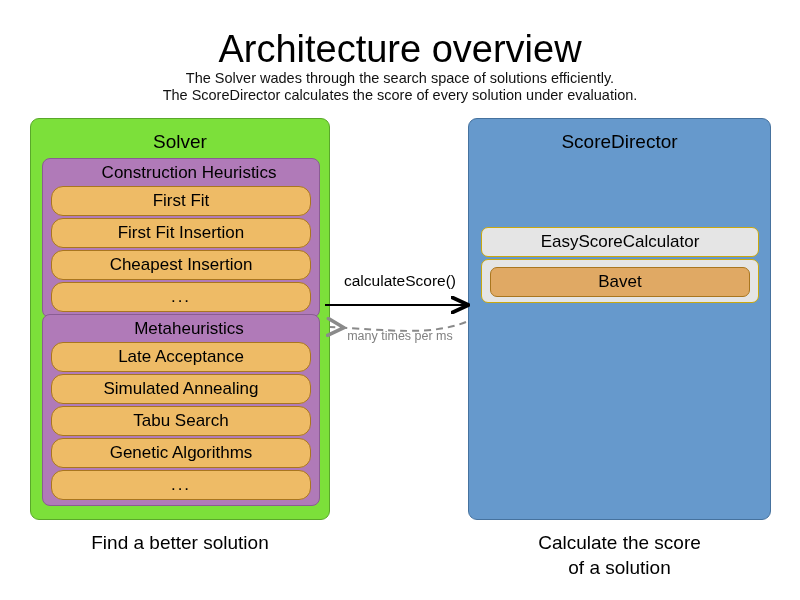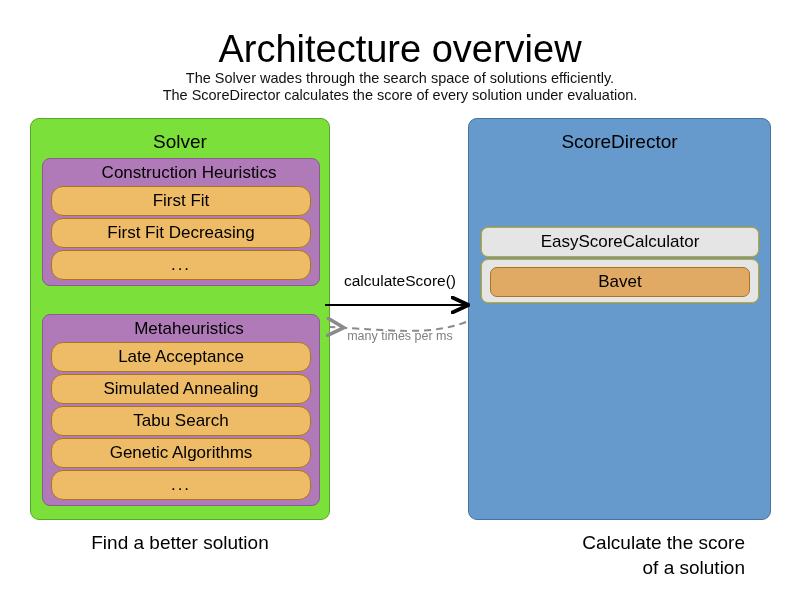--- a/index.html
+++ b/index.html
@@ -188,43 +188,43 @@
     font-size: 19px;
     line-height: 25px;
     color: #000;
   }
   #caption-solver {
     left: 30px;
     top: 530px;
     width: 300px;
   }
   #caption-scoredirector {
-    left: 442px;
+    left: 468px;
     top: 530px;
     width: 303px;
-    text-align: right;
   }
 </style>
 </head>
 <body>
 
 <div id="canvas">
 
   <div class="title">Architecture overview</div>
   <div class="subtitle l1">The Solver wades through the search space of solutions efficiently.</div>
   <div class="subtitle l2">The ScoreDirector calculates the score of every solution under evaluation.</div>
 
   <div class="panel" id="solver-panel">
     <div class="panel-title">Solver</div>
 
     <div class="group" id="group-construction">
       <div class="group-title">Construction Heuristics</div>
       <div class="items">
         <div class="item">First Fit</div>
-        <div class="item">First Fit Decreasing</div>
+        <div class="item">First Fit Insertion</div>
+        <div class="item">Cheapest Insertion</div>
         <div class="item ellipsis">...</div>
       </div>
     </div>
 
     <div class="group" id="group-meta">
       <div class="group-title">Metaheuristics</div>
       <div class="items">
         <div class="item">Late Acceptance</div>
         <div class="item">Simulated Annealing</div>
         <div class="item">Tabu Search</div>

